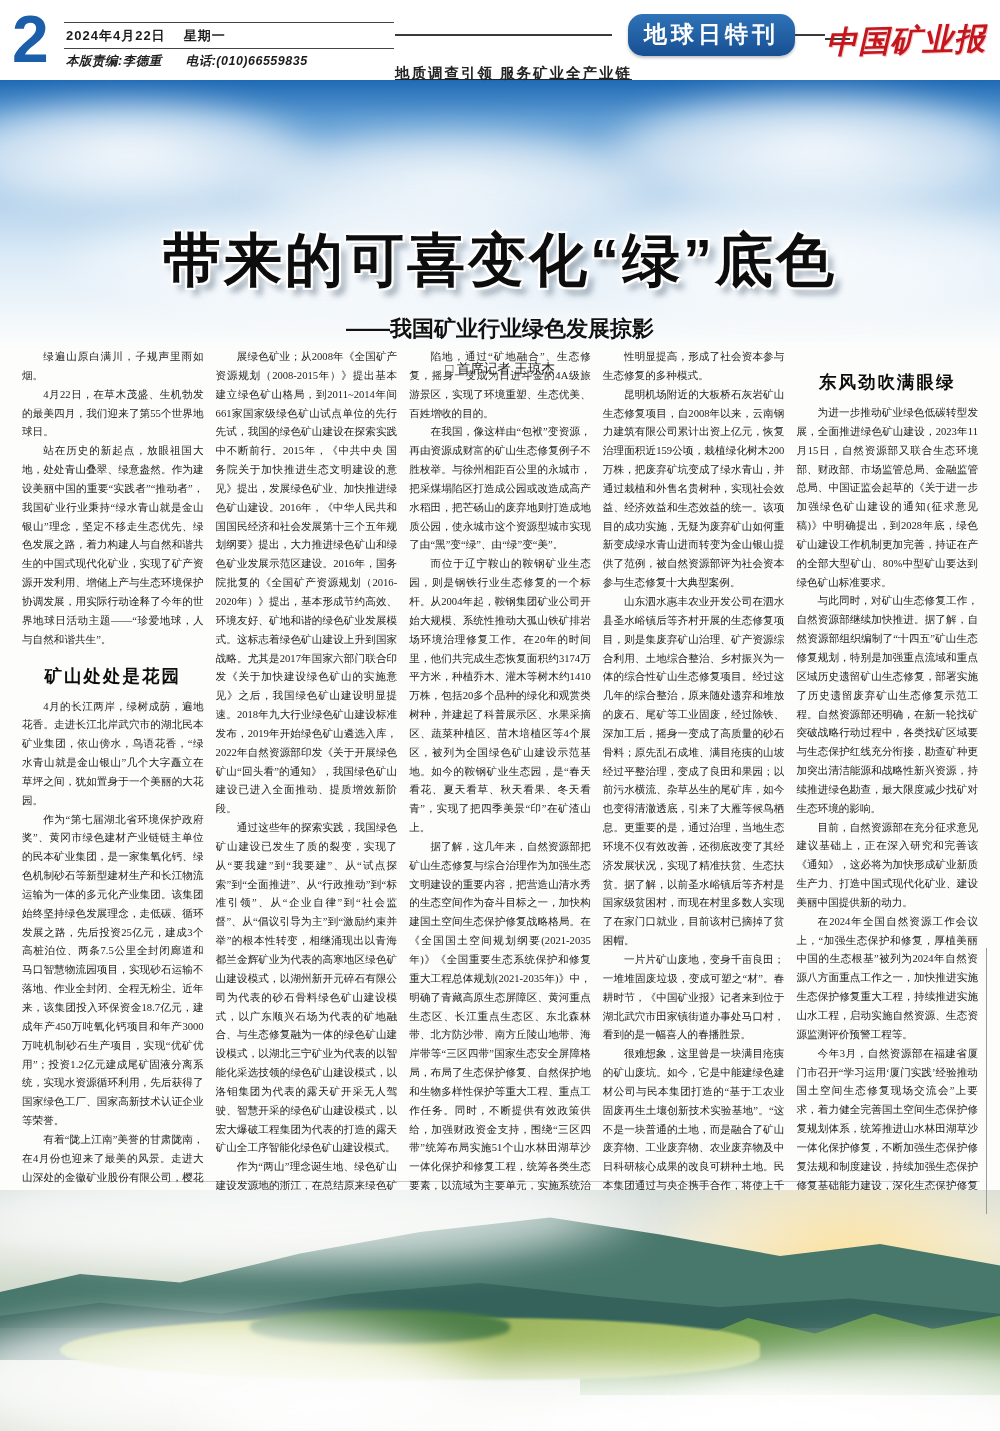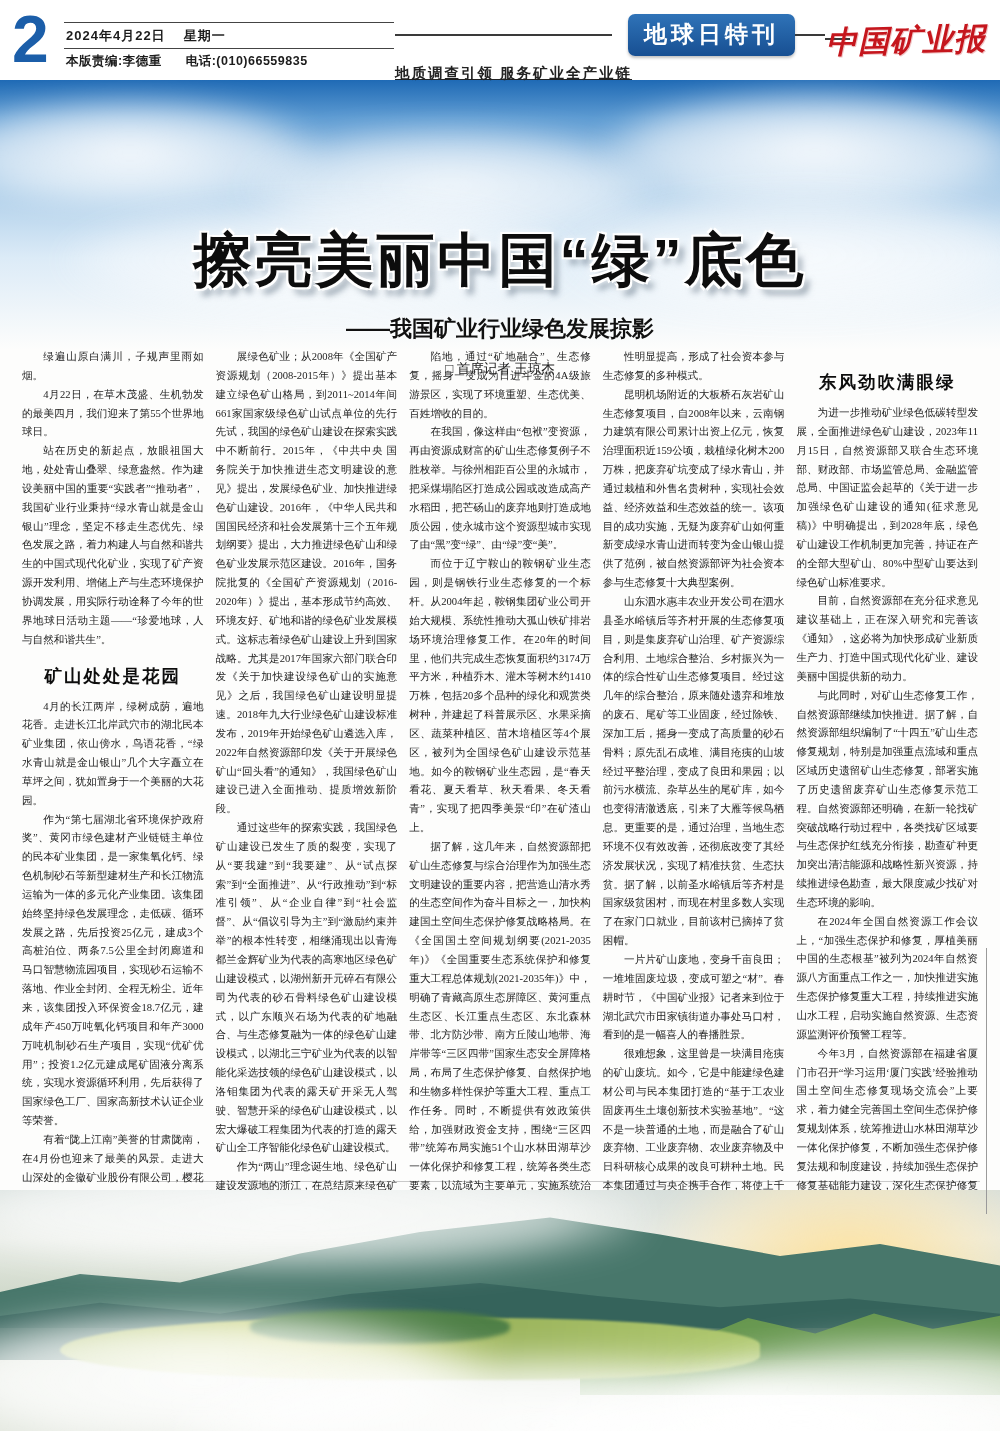--- a/index.html
+++ b/index.html
@@ -8,25 +8,25 @@
 
   
   .header{position:absolute;top:0;left:0;right:0;height:80px;background:#fff;z-index:5;}
   .pagenum{position:absolute;left:12px;top:6px;font-family:"Liberation Sans",sans-serif;
            font-size:66px;font-weight:bold;color:#1b5ea9;line-height:1;}
   .hdr-left{position:absolute;left:64px;top:22px;width:330px;font-family:"Liberation Sans",sans-serif;}
   .hdr-rule{height:1px;background:#444;}
   .hdr-date{font-size:13px;font-weight:bold;padding:4px 2px 3px;letter-spacing:1px;}
   .hdr-date span{margin-right:18px;}
   .hdr-editor{font-size:12.5px;font-weight:bold;padding:4px 2px;letter-spacing:.5px;}
-  .hdr-editor span{margin-right:24px;}
+  .hdr-editor span{margin-right:24px;font-style:italic;}
   .hdr-center{position:absolute;left:395px;top:14px;width:430px;}
   .hdr-boxrow{display:flex;align-items:center;}
   .hdr-line{flex:1;height:1.5px;background:#3a3a3a;}
-  .hdr-box{background:linear-gradient(180deg,#2f73b8,#174f92);color:#fff;border-radius:7px;
+  .hdr-box{background:linear-gradient(180deg,#2f73b8,#174f92);color:#fff;border-radius:15px;
            font-family:"Liberation Sans",sans-serif;font-size:23px;font-weight:bold;
            letter-spacing:4px;padding:5px 16px 6px;box-shadow:0 2px 3px rgba(0,0,0,.25);margin-left:16px;}
   .hdr-sub{font-family:"Liberation Sans",sans-serif;font-size:14.5px;font-weight:bold;
            color:#222;margin-top:8px;letter-spacing:2px;text-decoration:underline;}
   .hdr-line-right{position:absolute;left:825px;right:150px;top:38px;height:1.5px;background:#3a3a3a;}
   .masthead{position:absolute;right:14px;top:20px;font-size:31px;font-weight:bold;color:#c5161d;
             font-style:italic;letter-spacing:1px;transform:rotate(-1.5deg);
             text-shadow:1px 1px 0 rgba(197,22,29,.25);}
 
   
@@ -120,21 +120,21 @@
 
   <div class="sky">
     <div class="cloud c1"></div>
     <div class="cloud c2"></div>
     <div class="cloud c3"></div>
     <div class="cloud c4"></div>
     <div class="cloud c5"></div>
   </div>
 
   <div class="head-wrap">
-    <div class="main-title">擦亮美丽中国“绿”底色</div>
+    <div class="main-title">带来的可喜变化“绿”底色</div>
     <div class="sub-title">——我国矿业行业绿色发展掠影</div>
     <div class="byline">□ 首席记者 王琼杰</div>
   </div>
 
   <div class="article">
     <div class="col">
         <p class="para">绿遍山原白满川，子规声里雨如烟。</p>
         <p class="para">4月22日，在草木茂盛、生机勃发的最美四月，我们迎来了第55个世界地球日。</p>
         <p class="para">站在历史的新起点，放眼祖国大地，处处青山叠翠、绿意盎然。作为建设美丽中国的重要“实践者”“推动者”，我国矿业行业秉持“绿水青山就是金山银山”理念，坚定不移走生态优先、绿色发展之路，着力构建人与自然和谐共生的中国式现代化矿业，实现了矿产资源开发利用、增储上产与生态环境保护协调发展，用实际行动诠释了今年的世界地球日活动主题——“珍爱地球，人与自然和谐共生”。</p>
         <h3 class="sec-head">矿山处处是花园</h3>
@@ -156,22 +156,22 @@
     <div class="col">
         <p class="para">性明显提高，形成了社会资本参与生态修复的多种模式。</p>
         <p class="para">昆明机场附近的大板桥石灰岩矿山生态修复项目，自2008年以来，云南钢力建筑有限公司累计出资上亿元，恢复治理面积近159公顷，栽植绿化树木200万株，把废弃矿坑变成了绿水青山，并通过栽植和外售名贵树种，实现社会效益、经济效益和生态效益的统一。该项目的成功实施，无疑为废弃矿山如何重新变成绿水青山进而转变为金山银山提供了范例，被自然资源部评为社会资本参与生态修复十大典型案例。</p>
         <p class="para">山东泗水惠丰农业开发公司在泗水县圣水峪镇后等齐村开展的生态修复项目，则是集废弃矿山治理、矿产资源综合利用、土地综合整治、乡村振兴为一体的综合性矿山生态修复项目。经过这几年的综合整治，原来随处遗弃和堆放的废石、尾矿等工业固废，经过除铁、深加工后，摇身一变成了高质量的砂石骨料；原先乱石成堆、满目疮痍的山坡经过平整治理，变成了良田和果园；以前污水横流、杂草丛生的尾矿库，如今也变得清澈透底，引来了大雁等候鸟栖息。更重要的是，通过治理，当地生态环境不仅有效改善，还彻底改变了其经济发展状况，实现了精准扶贫、生态扶贫。据了解，以前圣水峪镇后等齐村是国家级贫困村，而现在村里多数人实现了在家门口就业，目前该村已摘掉了贫困帽。</p>
         <p class="para">一片片矿山废地，变身千亩良田；一堆堆固废垃圾，变成可塑之“材”。春耕时节，《中国矿业报》记者来到位于湖北武穴市田家镇街道办事处马口村，看到的是一幅喜人的春播胜景。</p>
         <p class="para">很难想象，这里曾是一块满目疮痍的矿山废坑。如今，它是中能建绿色建材公司与民本集团打造的“基于工农业固废再生土壤创新技术实验基地”。“这不是一块普通的土地，而是融合了矿山废弃物、工业废弃物、农业废弃物及中日科研核心成果的改良可耕种土地。民本集团通过与央企携手合作，将使上千亩的矿山废地变成‘风水宝地’。”民本集团董事长吕文龙说。</p>
       </div>
     <div class="col col5-pad">
         <h3 class="sec-head">东风劲吹满眼绿</h3>
         <p class="para">为进一步推动矿业绿色低碳转型发展，全面推进绿色矿山建设，2023年11月15日，自然资源部又联合生态环境部、财政部、市场监管总局、金融监管总局、中国证监会起草的《关于进一步加强绿色矿山建设的通知(征求意见稿)》中明确提出，到2028年底，绿色矿山建设工作机制更加完善，持证在产的全部大型矿山、80%中型矿山要达到绿色矿山标准要求。</p>
+        <p class="para">与此同时，对矿山生态修复工作，自然资源部继续加快推进。据了解，自然资源部组织编制了“十四五”矿山生态修复规划，特别是加强重点流域和重点区域历史遗留矿山生态修复，部署实施了历史遗留废弃矿山生态修复示范工程。自然资源部还明确，在新一轮找矿突破战略行动过程中，各类找矿区域要与生态保护红线充分衔接，勘查矿种更加突出清洁能源和战略性新兴资源，持续推进绿色勘查，最大限度减少找矿对生态环境的影响。</p>
         <p class="para">目前，自然资源部在充分征求意见建议基础上，正在深入研究和完善该《通知》，这必将为加快形成矿业新质生产力、打造中国式现代化矿业、建设美丽中国提供新的动力。</p>
-        <p class="para">与此同时，对矿山生态修复工作，自然资源部继续加快推进。据了解，自然资源部组织编制了“十四五”矿山生态修复规划，特别是加强重点流域和重点区域历史遗留矿山生态修复，部署实施了历史遗留废弃矿山生态修复示范工程。自然资源部还明确，在新一轮找矿突破战略行动过程中，各类找矿区域要与生态保护红线充分衔接，勘查矿种更加突出清洁能源和战略性新兴资源，持续推进绿色勘查，最大限度减少找矿对生态环境的影响。</p>
         <p class="para">在2024年全国自然资源工作会议上，“加强生态保护和修复，厚植美丽中国的生态根基”被列为2024年自然资源八方面重点工作之一，加快推进实施生态保护修复重大工程，持续推进实施山水工程，启动实施自然资源、生态资源监测评价预警工程等。</p>
         <p class="para">今年3月，自然资源部在福建省厦门市召开“学习运用‘厦门实践’经验推动国土空间生态修复现场交流会”上要求，着力健全完善国土空间生态保护修复规划体系，统筹推进山水林田湖草沙一体化保护修复，不断加强生态保护修复法规和制度建设，持续加强生态保护修复基础能力建设，深化生态保护修复领域国际合作，加快构建从山顶到海洋的保护治理大格局，不断厚植美丽中国的生态根基。</p>
       </div>
   </div>
 
   <div class="article-end-rule"></div>
   <div class="edge-rule-v"></div>
 
   <div class="photo">
     <div class="glow"></div>

